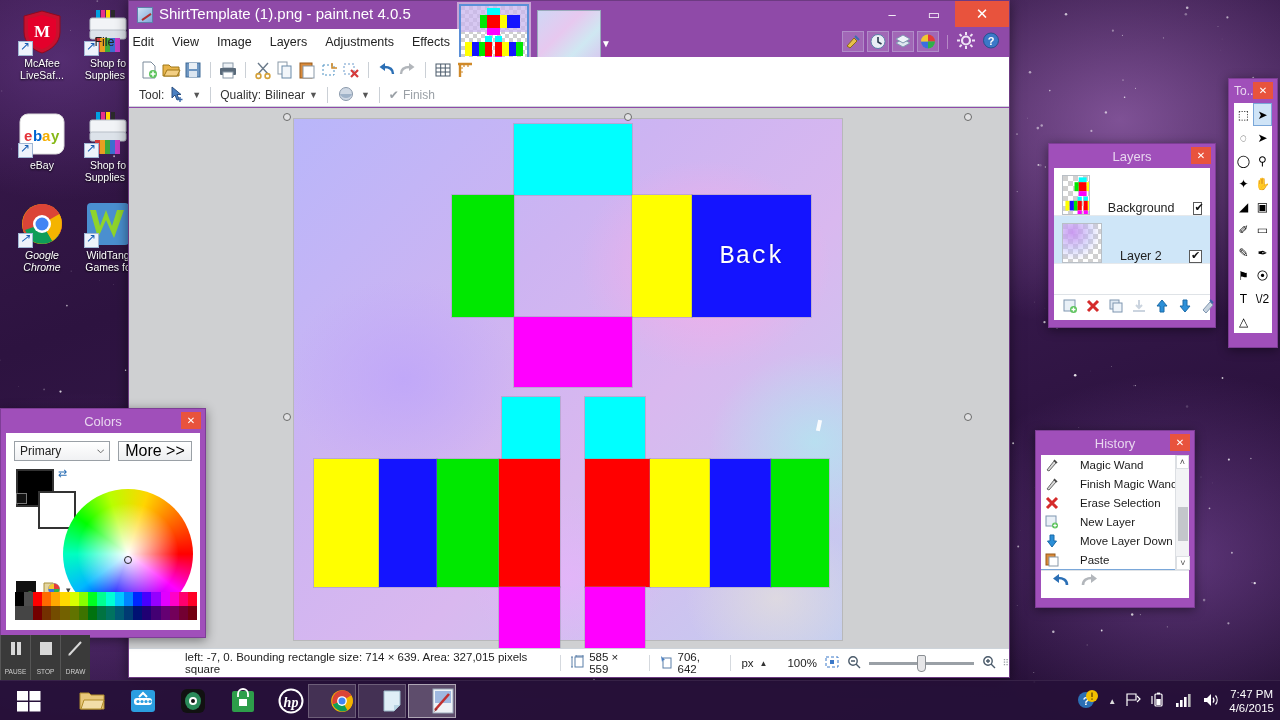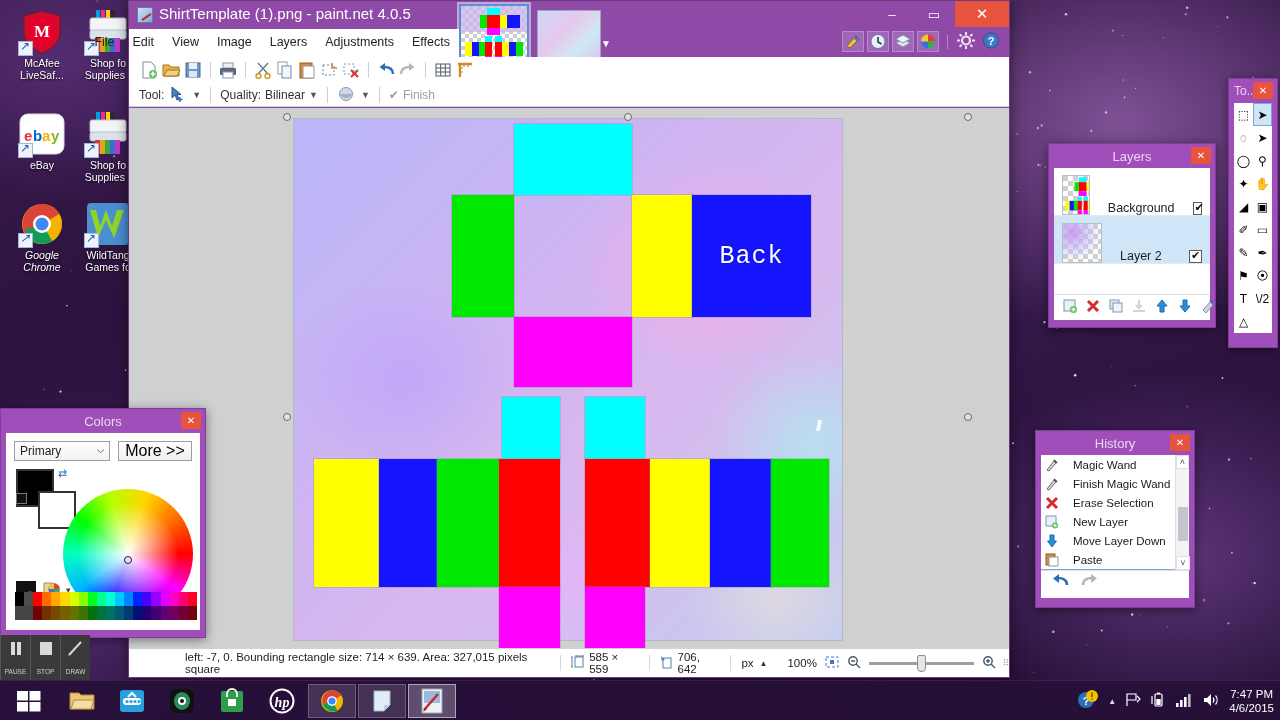--- a/index.html
+++ b/index.html
@@ -122,21 +122,21 @@
         repeating-conic-gradient(#fff 0 25%, #d0d0d0 0 50%) 0 0/10px 10px; }
   .lname { flex:1; font-size:12.5px; color:#222; }
   .lcheck { width:13px; height:13px; border:1px solid #5a5a5a; background:#fff; position:relative; }
   .lcheck:after { content:"✔"; position:absolute; left:1px; top:-2px; font-size:11px; color:#111; }
   .lbtns { height:26px; display:flex; align-items:center; gap:7px; padding:0 8px;
       border-top:1px solid #dfe3e7; }
 
   
   #history { left:1035px; top:430px; width:160px; height:178px; }
   .hlist { height:115px; overflow:hidden; position:relative; }
-  .hrow { height:19px; display:flex; align-items:center; gap:14px; padding-left:4px; font-size:11.5px;
+  .hrow { height:19px; display:flex; align-items:center; gap:21px; padding-left:4px; font-size:11.5px;
       color:#1a1a1a; }
   .hrow.sel { background:#cfe6f8; border:1px solid #7aa7d9; }
   .hscroll { position:absolute; right:0; top:0; width:14px; height:115px; background:#f2f3f5;
       border-left:1px solid #dcdfe3; }
   .harrow { height:14px; display:flex; align-items:center; justify-content:center; font-size:9px;
       color:#4a4a4a; background:#fff; border:1px solid #dcdfe3; }
   .hthumbbar { position:absolute; left:2px; top:52px; width:10px; height:34px; background:#c3c6cb; }
   .hfoot { height:24px; display:flex; align-items:center; gap:12px; padding-left:10px;
       border-top:1px solid #dfe3e7; }
 
@@ -167,21 +167,21 @@
   .ezbtn { width:30px; height:45px; background:#3a3a3a; color:#cfcfcf; font-size:6.5px;
       display:flex; flex-direction:column; align-items:center; justify-content:flex-end;
       padding-bottom:5px; position:relative; border-left:1px solid #555; }
 
   
   #taskbar { position:absolute; left:0; bottom:0; width:1280px; height:40px;
       background:rgba(38,16,56,.92); border-top:1px solid rgba(255,255,255,.08); }
   .tstart { position:absolute; left:6px; top:4px; width:46px; height:32px;
       display:flex; align-items:center; justify-content:center; }
   .tapps { position:absolute; left:58px; top:3px; display:flex; gap:2px; }
-  .tapp { width:48px; height:34px; display:flex; align-items:center; justify-content:center;
+  .tapp { width:48px; height:34px; display:flex; align-items:center; justify-content:flex-end;
       position:relative; }
   .tapp.open { background:rgba(255,255,255,.14); border:1px solid rgba(255,255,255,.22); }
   .tapp.active { background:rgba(255,255,255,.26); border:1px solid rgba(255,255,255,.5); }
   .tray { position:absolute; right:6px; top:0; height:40px; display:flex; align-items:center; gap:9px; }
   .traytime { color:#fff; font-size:11.5px; text-align:center; line-height:14px; }
 
   .clip { overflow:hidden; }
 </style>
 </head>
 <body>

